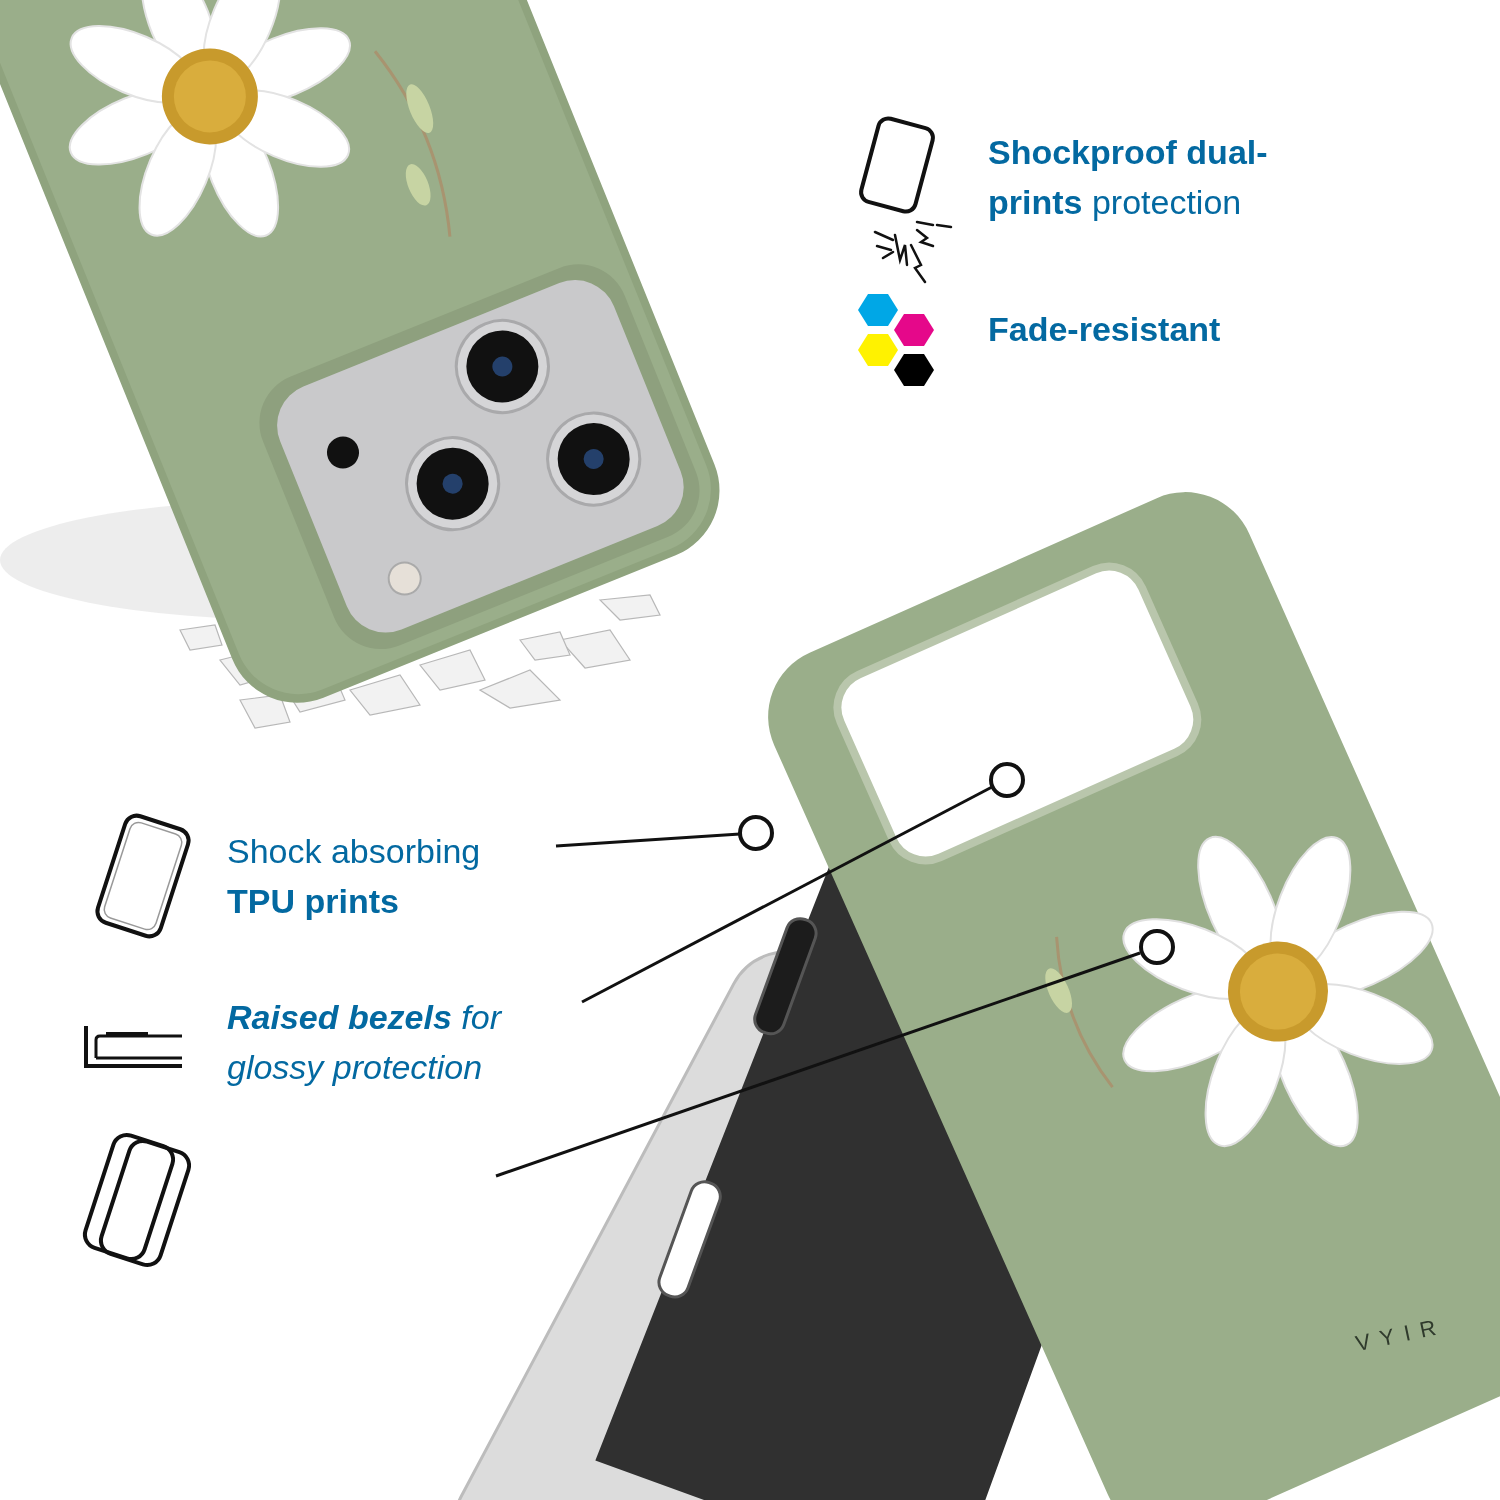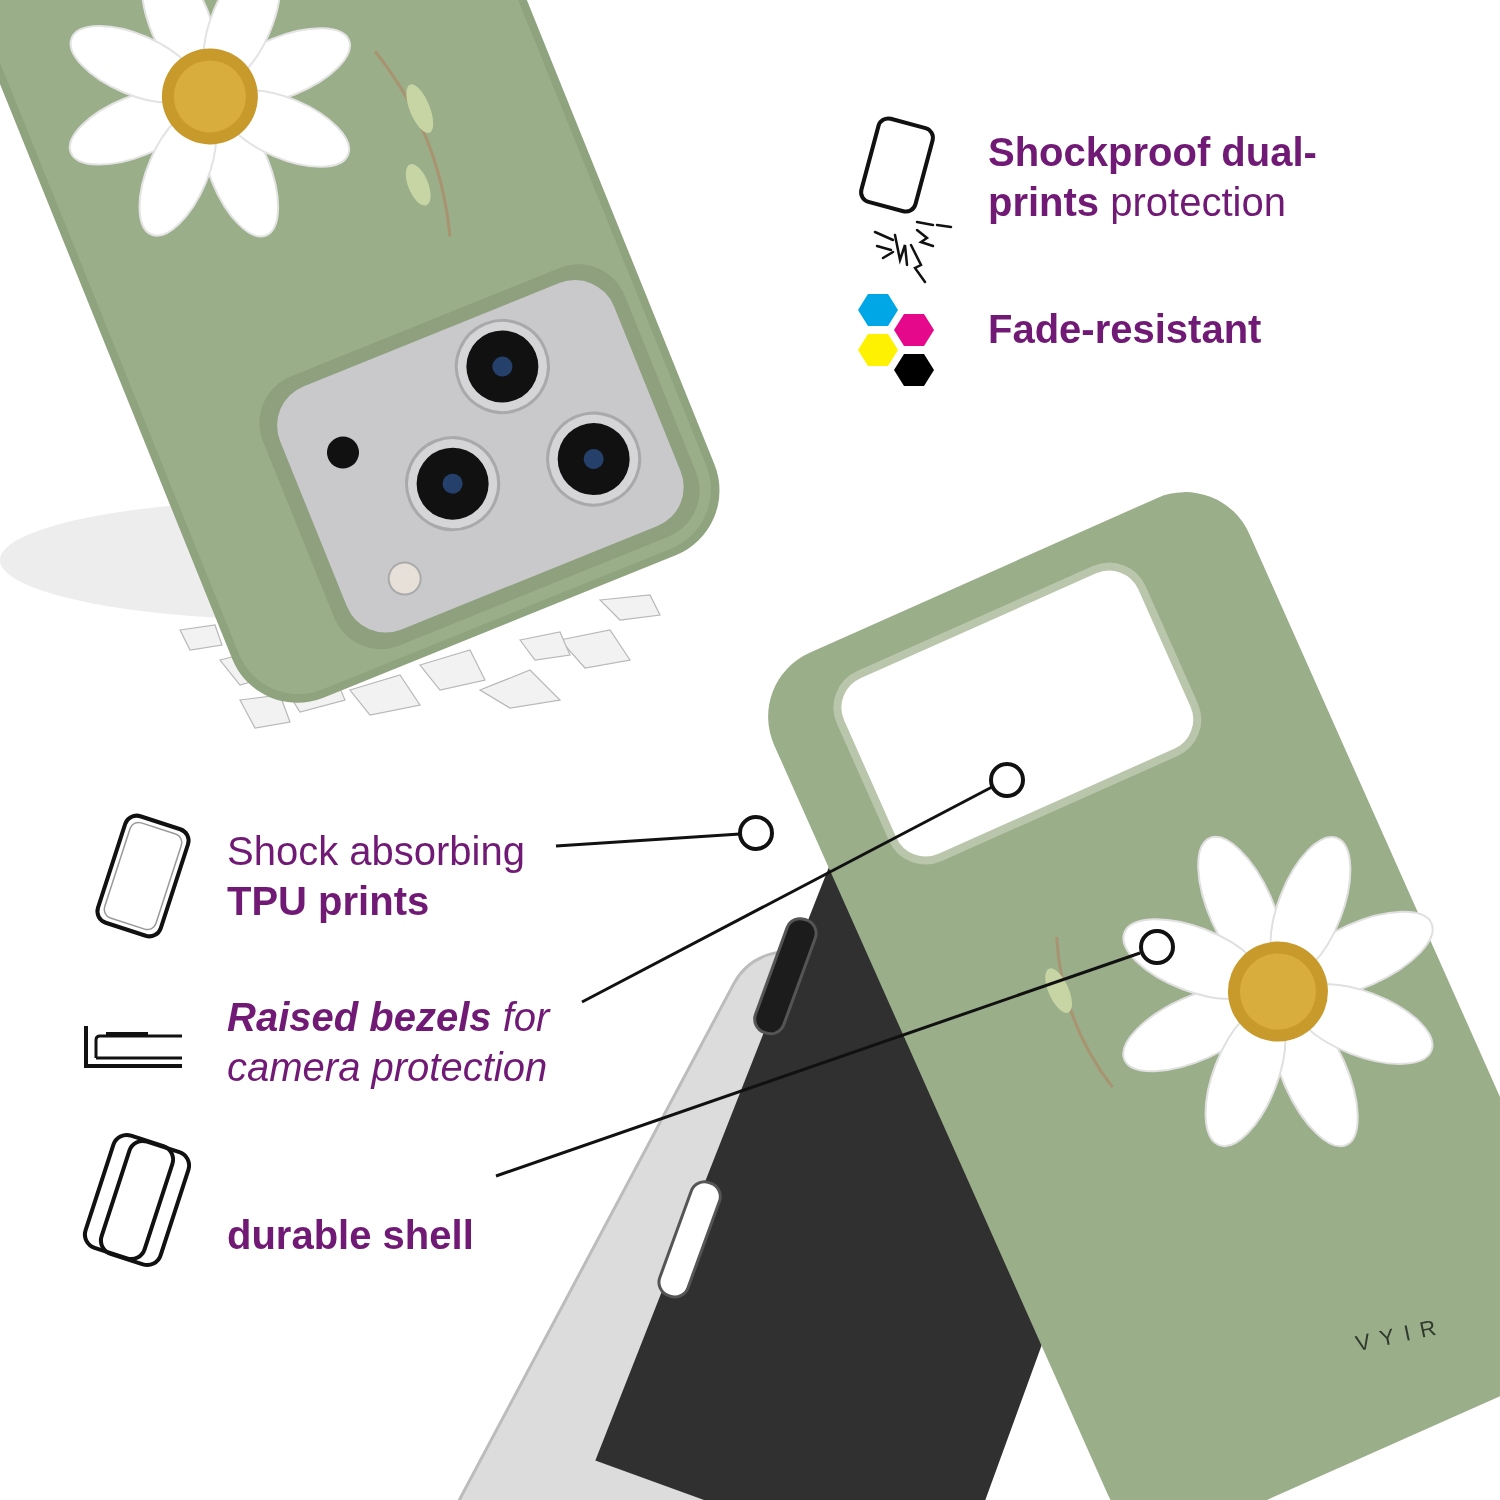--- a/index.html
+++ b/index.html
@@ -1,18 +1,18 @@
 <!DOCTYPE html>
 <html><head>
 <meta charset="utf-8">
 <style>
   html, body { margin:0; padding:0; }
   body { width:1500px; height:1500px; background:#ffffff; position:relative; overflow:hidden;
          font-family:"Liberation Sans", sans-serif; color:#111; }
-  .feature-text { position:absolute; font-size:40px; line-height:50px; color:#701a75; }
+  .feature-text { position:absolute; font-size:34px; line-height:50px; color:#0369a1; }
   .feature-text b { font-weight:700; }
   .feature-text span.reg { font-weight:400; }
   svg { position:absolute; overflow:visible; }
   .brand { position:absolute; font-size:22px; letter-spacing:10px; color:#2f3a2c; transform:rotate(-12deg); }
 </style>
 </head>
 <body>
 
 <svg style="left:0;top:0" width="760" height="740" viewBox="0 0 760 740">
 
@@ -160,23 +160,22 @@
 
 <svg style="left:82px;top:1024px" width="100" height="50" viewBox="0 0 100 50">
   <path d="M4 2 L4 42 L100 42" fill="none" stroke="#111" stroke-width="4"></path>
   <path d="M14 34 L14 16 Q14 12 18 12 L62 12" fill="none" stroke="#111" stroke-width="3"></path>
   <line x1="14" y1="34" x2="100" y2="34" stroke="#111" stroke-width="3"></line>
   <rect x="24" y="8" width="42" height="4" fill="#111"></rect>
   <line x1="62" y1="12" x2="100" y2="12" stroke="#111" stroke-width="3"></line>
 </svg>
 <div class="feature-text" style="left:227px;top:992px;font-style:italic;">
   <b>Raised bezels</b><span class="reg"> for</span><br>
-  <span class="reg">camera protection</span>
+  <span class="reg">glossy protection</span>
 </div>
 
 <svg style="left:80px;top:1130px" width="120" height="145" viewBox="0 0 120 145">
   <rect x="18" y="8" width="62" height="118" rx="14" transform="rotate(18 49 67)" fill="none" stroke="#111" stroke-width="4"></rect>
   <rect x="34" y="14" width="62" height="118" rx="14" transform="rotate(18 65 73)" fill="none" stroke="#111" stroke-width="4"></rect>
 </svg>
 <div class="feature-text" style="left:227px;top:1160px;">
   <br>
-  <b>durable shell</b>
 </div>
 
 </body></html>

